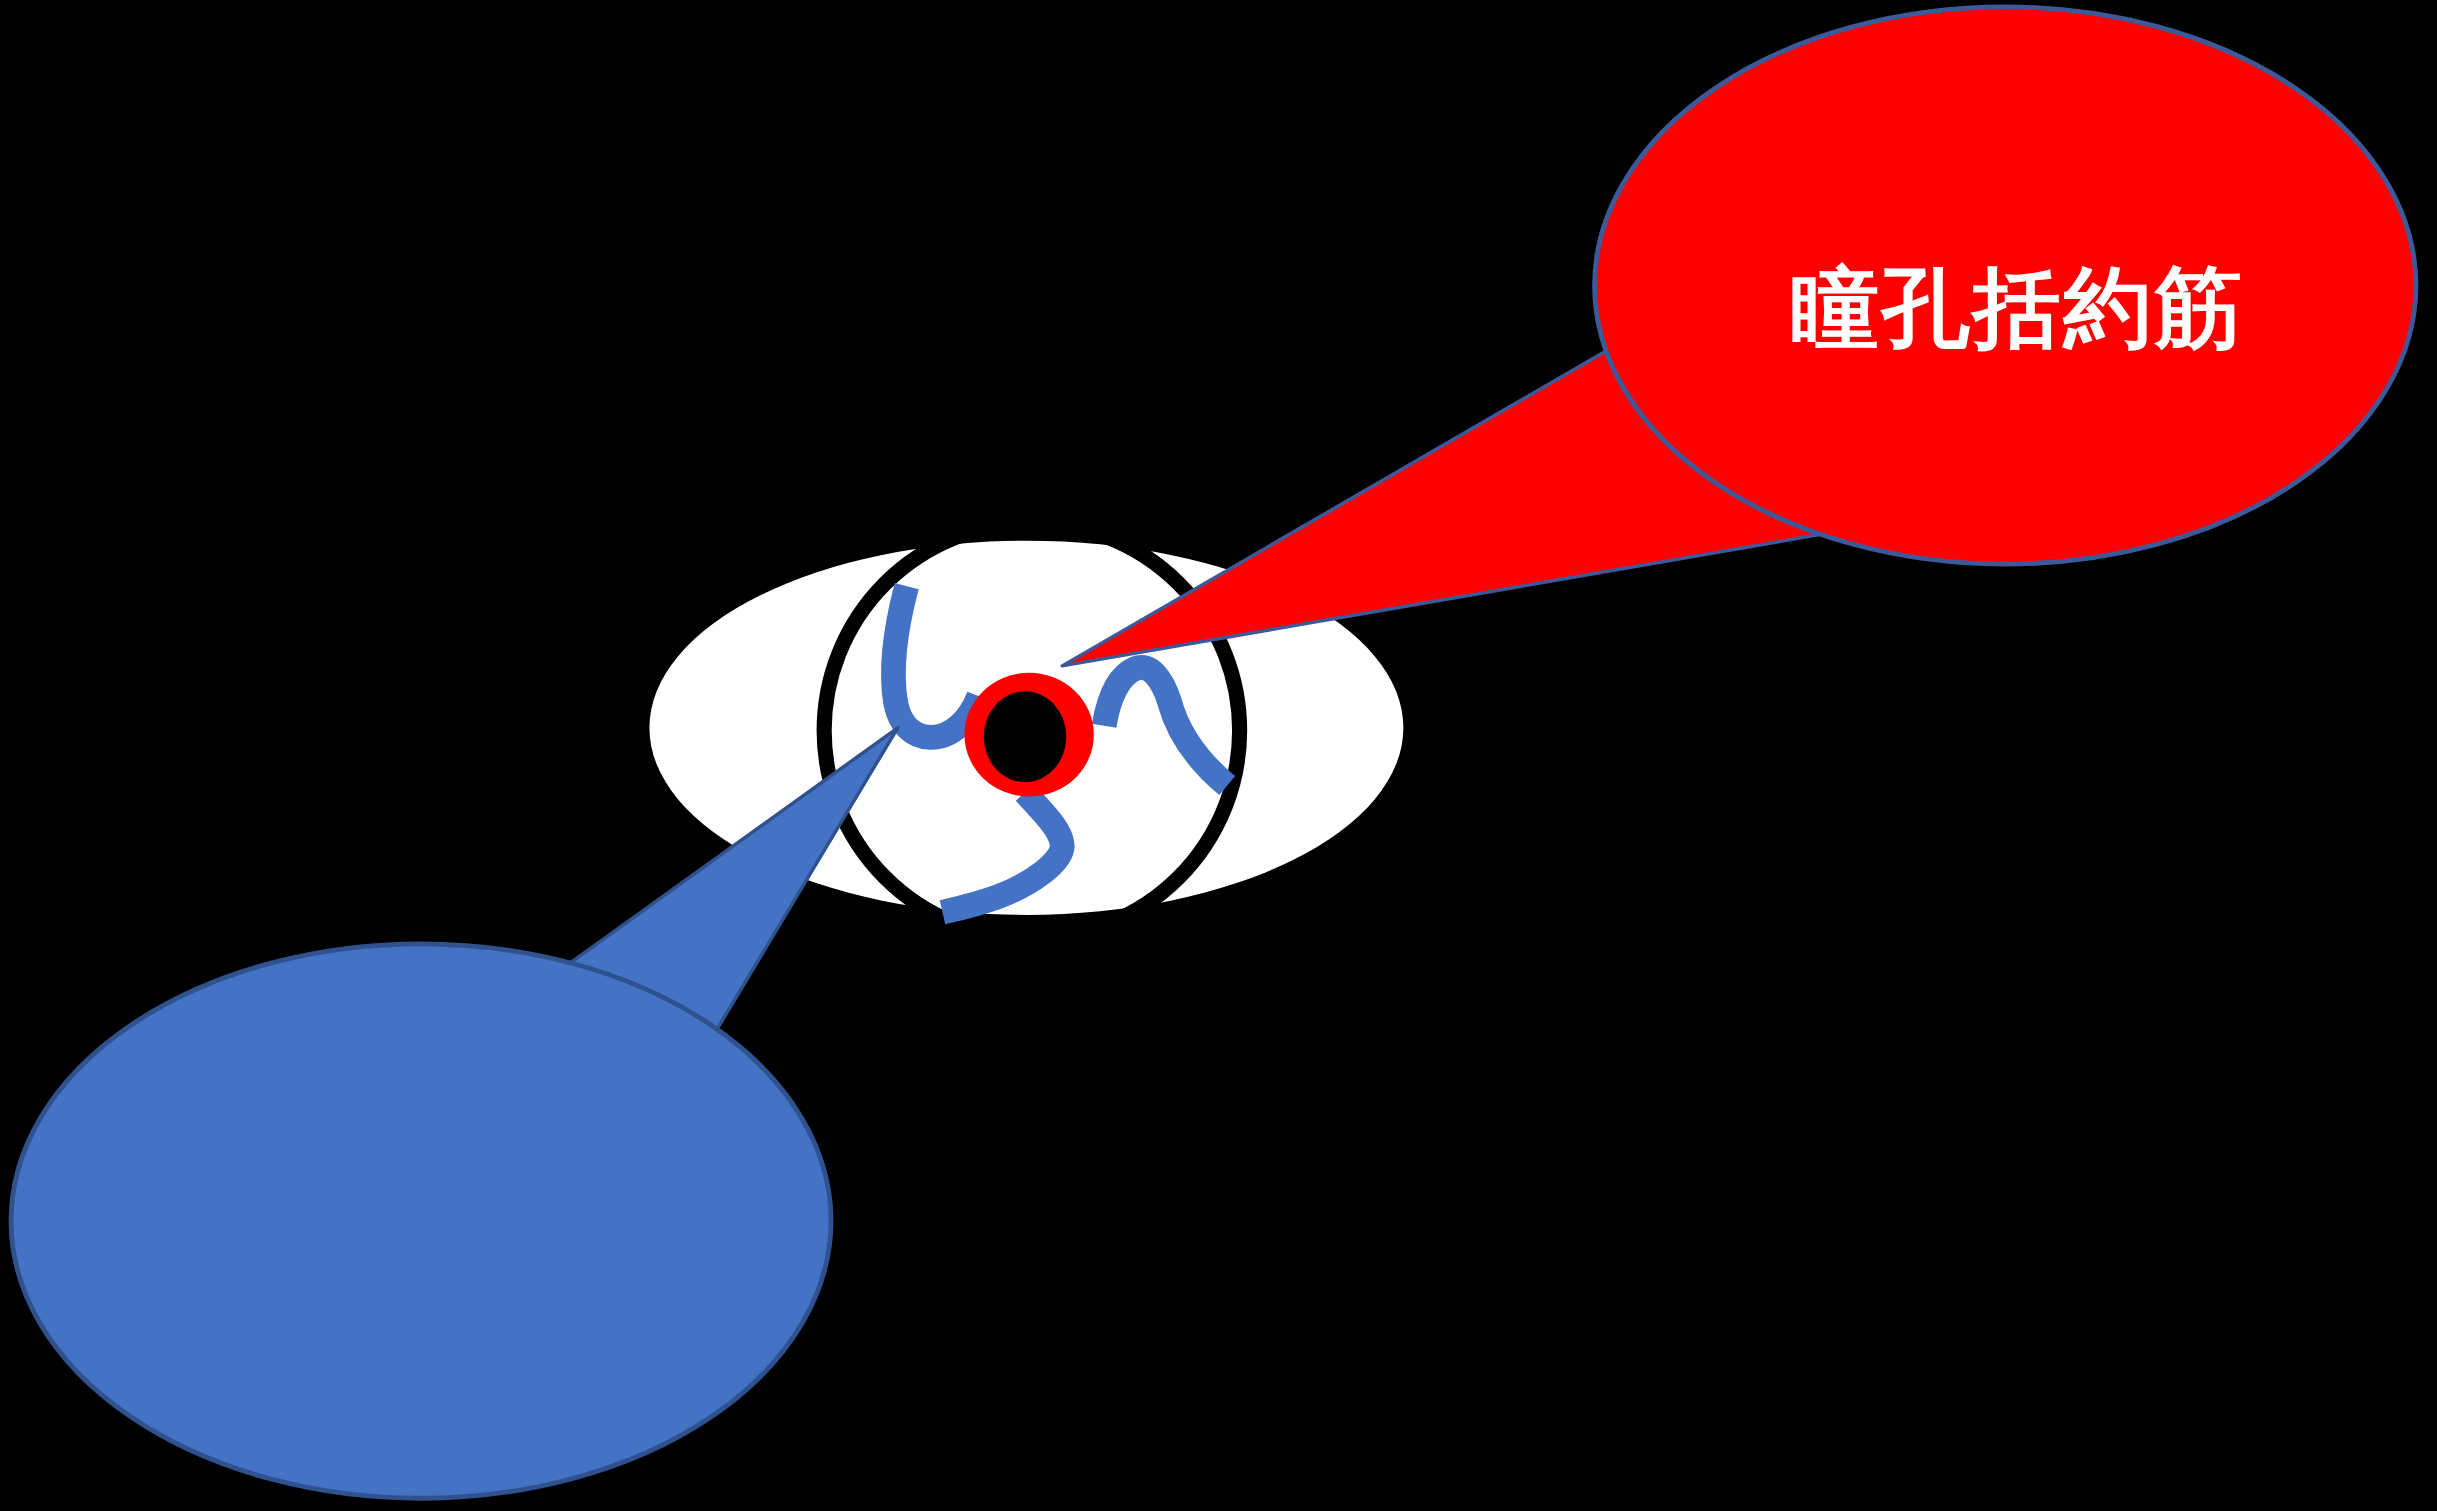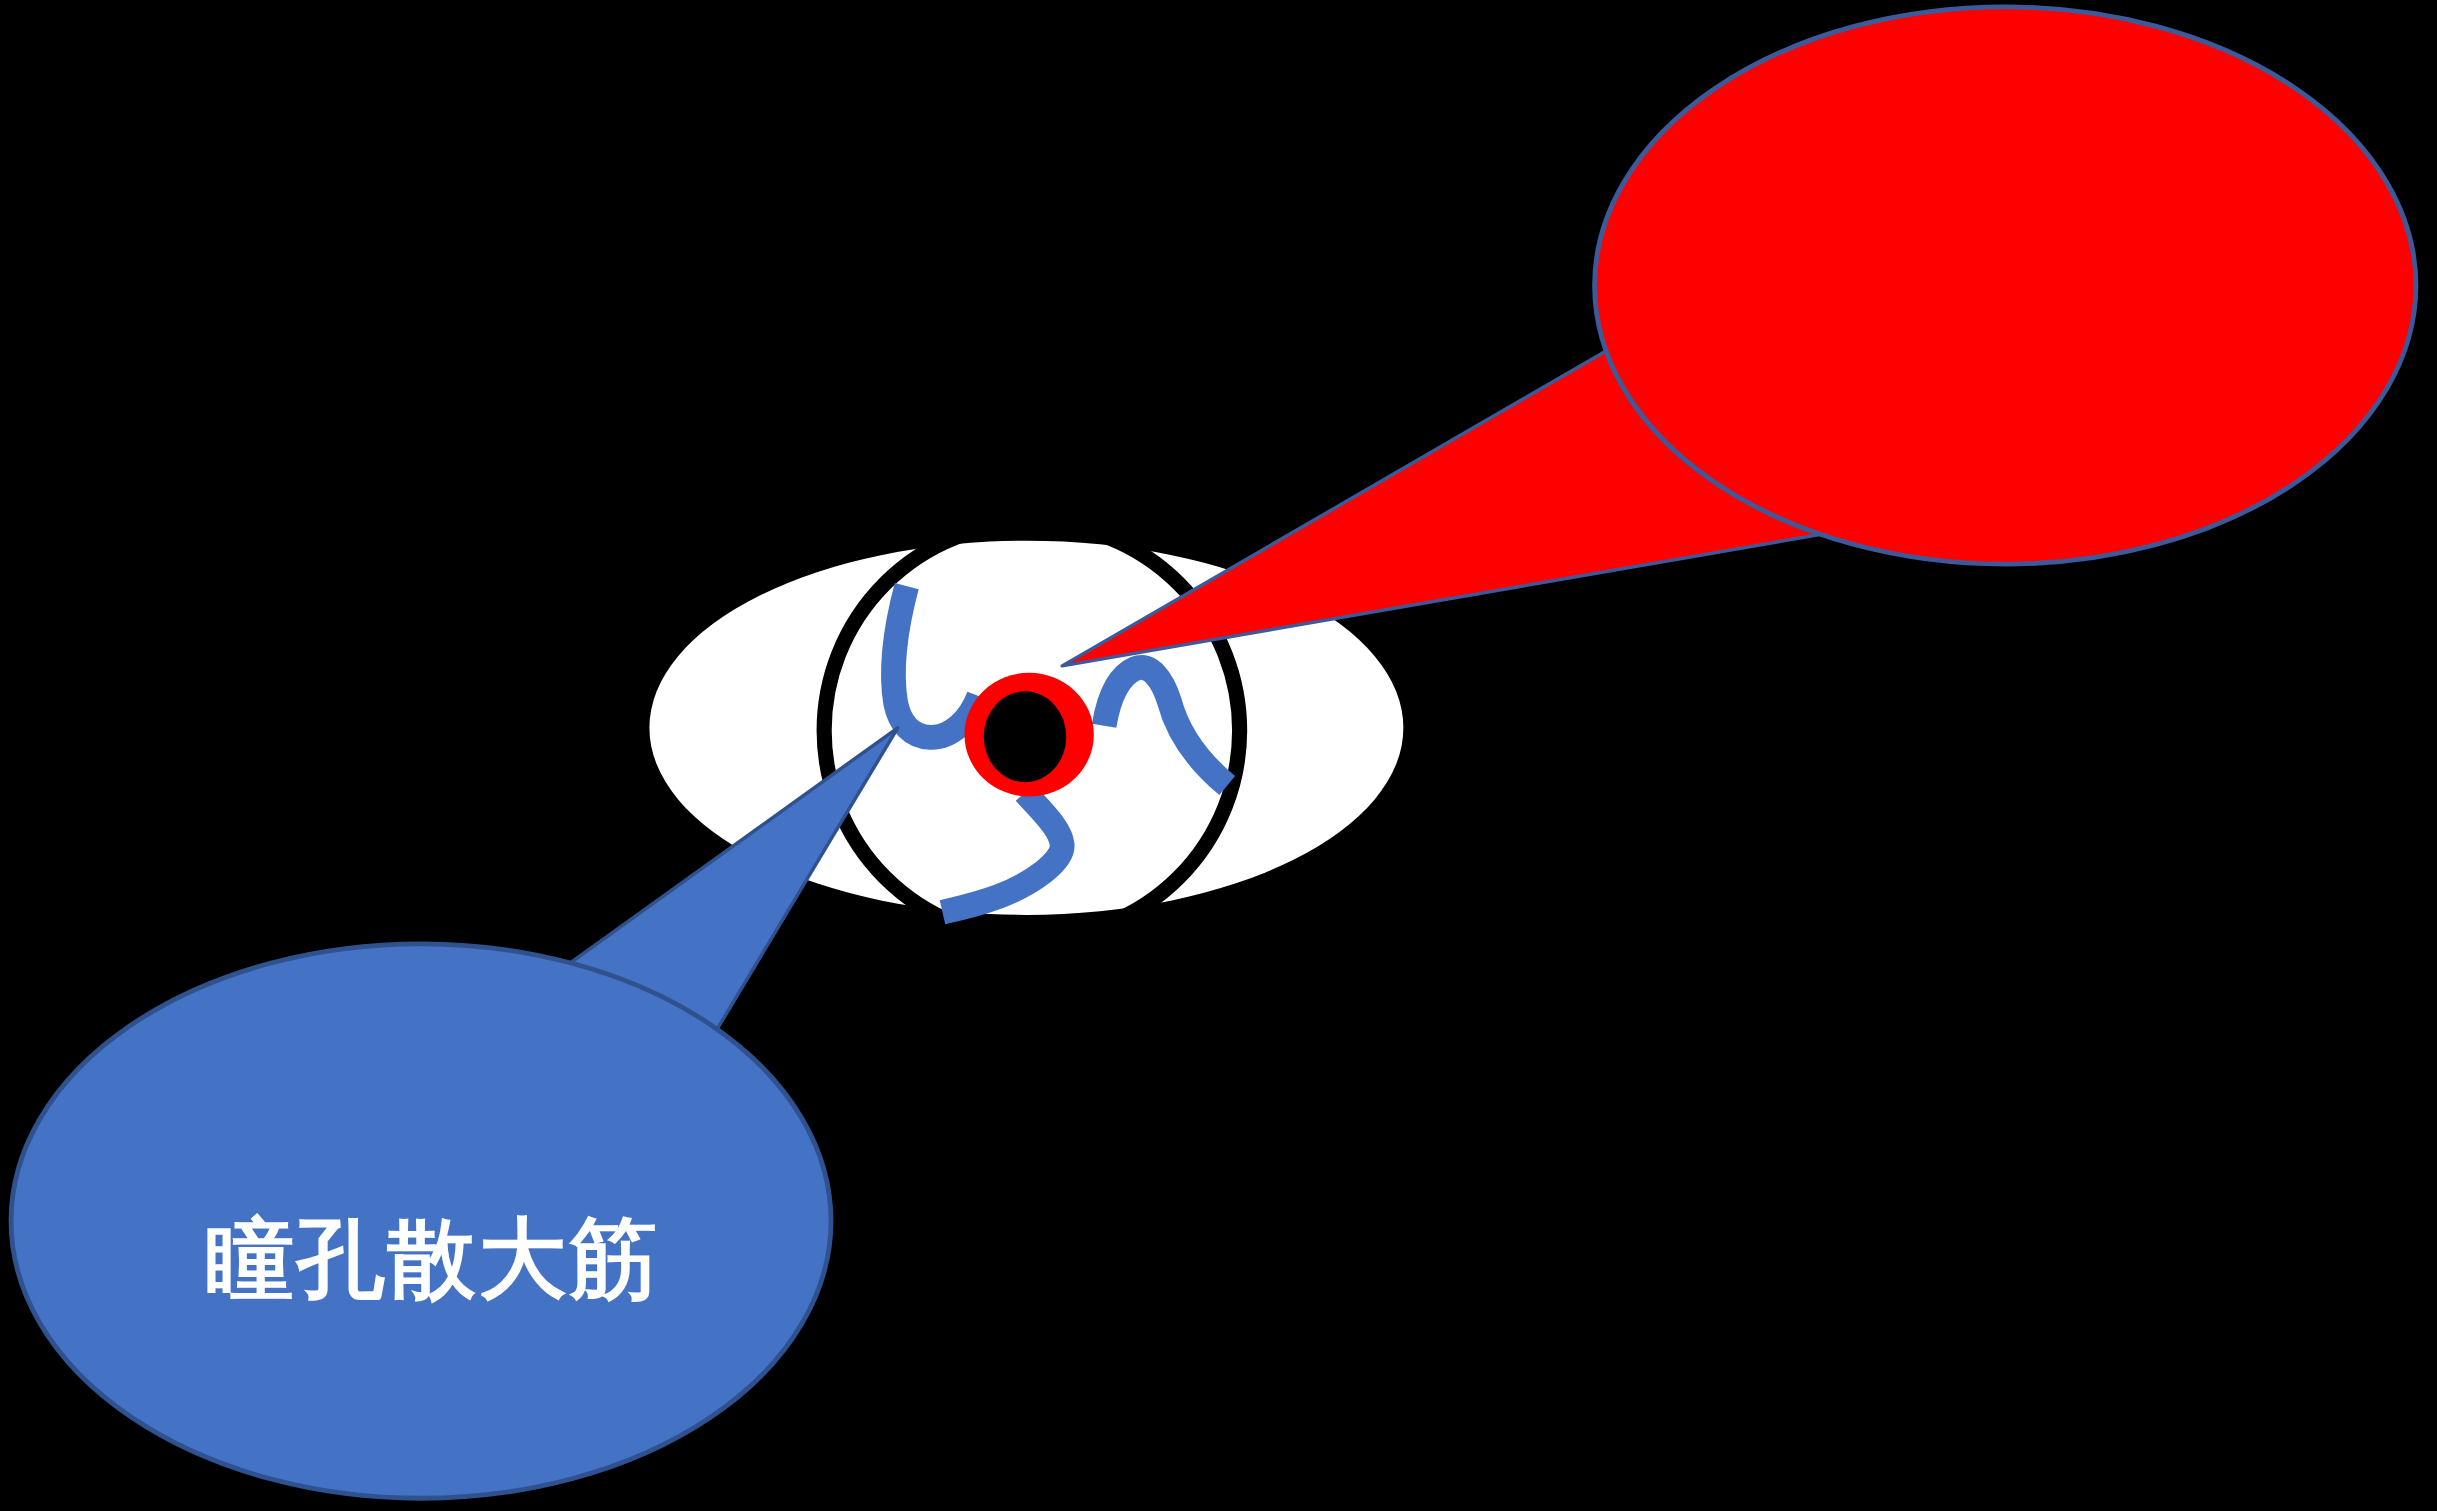--- a/index.html
+++ b/index.html
@@ -76,15 +76,15 @@
 
     <polygon class="blue-tail" points="1305,1058 620,1550 1040,1500"></polygon>
 
     <ellipse class="ring" cx="1496" cy="1068" rx="94" ry="90"></ellipse>
     <ellipse class="pupil" cx="1490" cy="1071" rx="60" ry="66"></ellipse>
 
     <ellipse class="red-bubble" cx="2915" cy="415" rx="597" ry="405"></ellipse>
     <ellipse class="blue-bubble" cx="612" cy="1775" rx="596" ry="403"></ellipse>
   </svg>
 
-  <div class="label blue-label">瞳孔散大筋</div>
+  <div class="label red-label">瞳孔括約筋</div>
 </div>
 
 
 </body></html>

